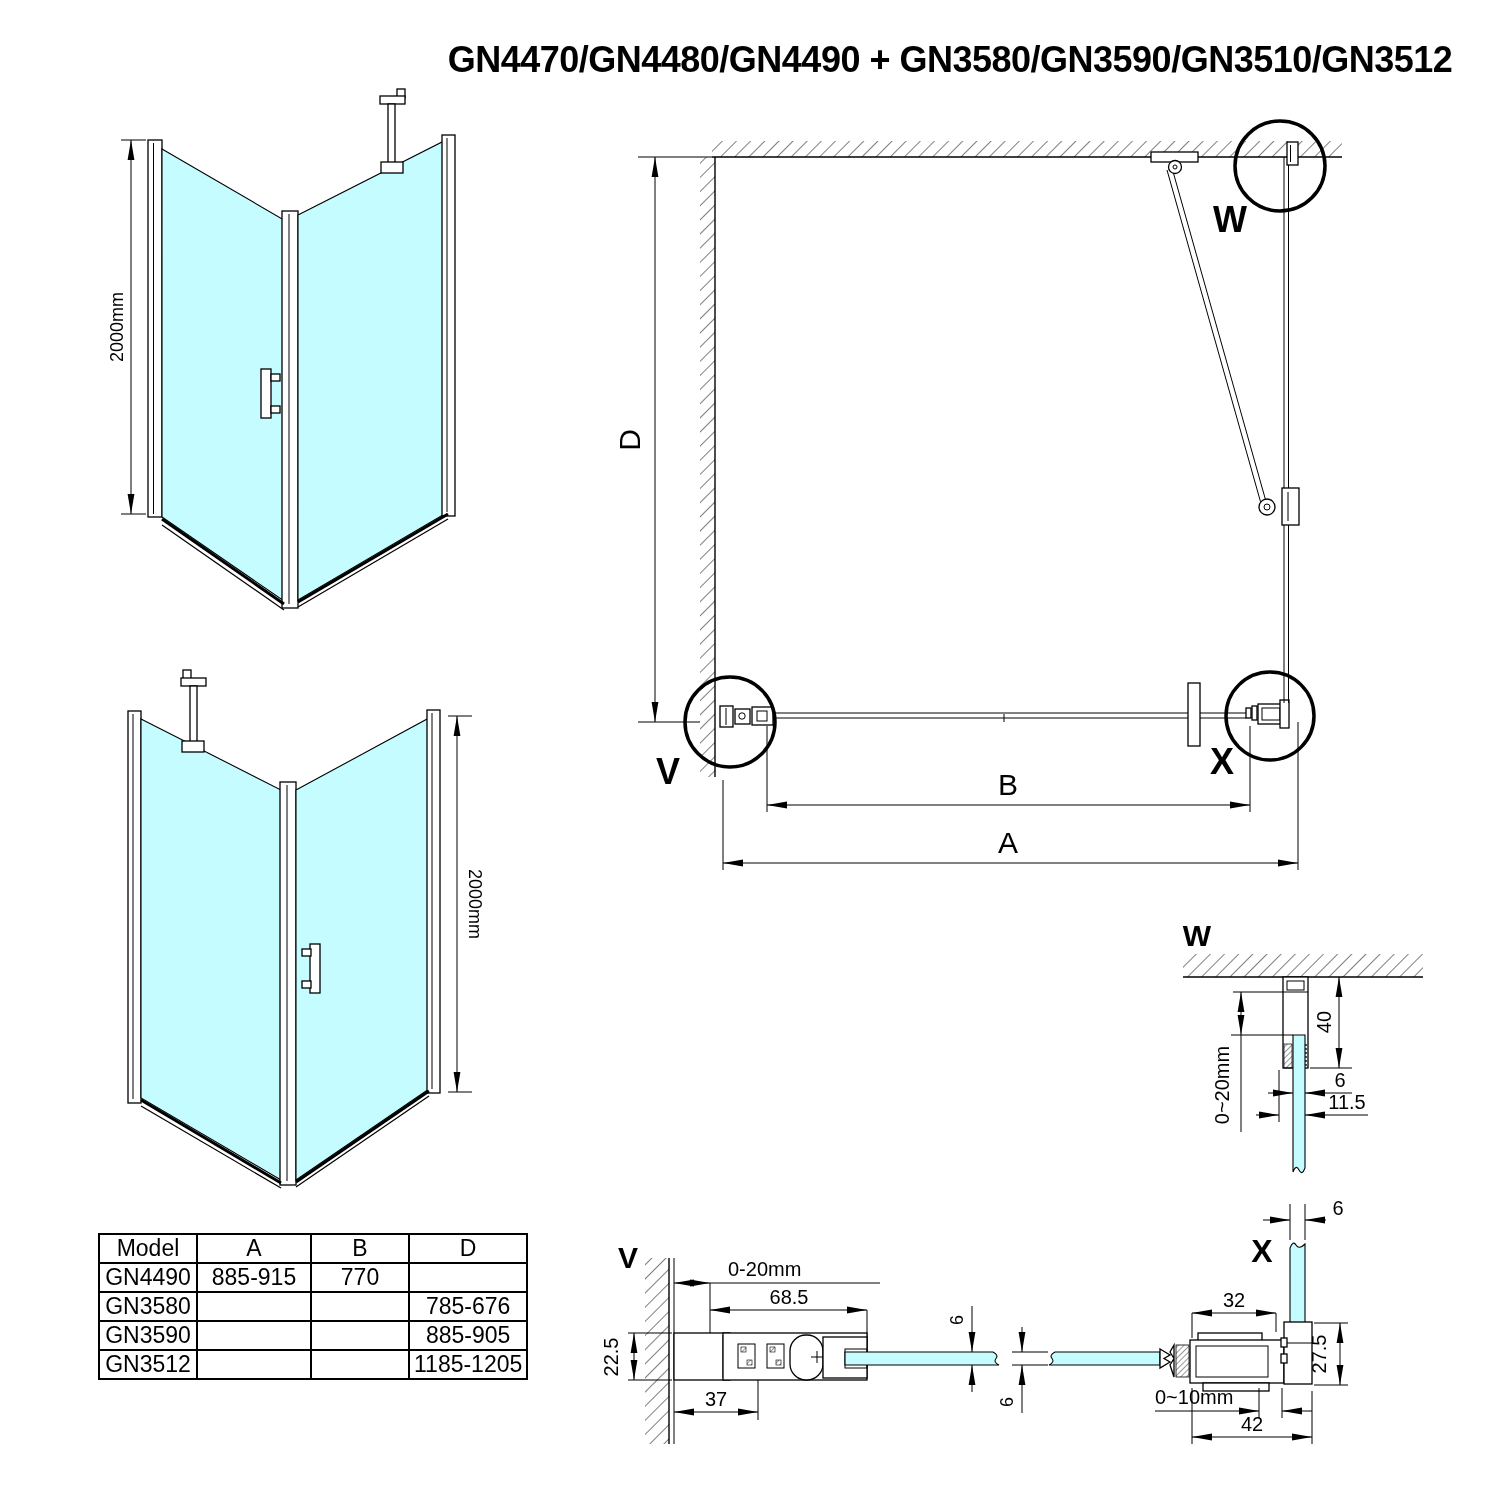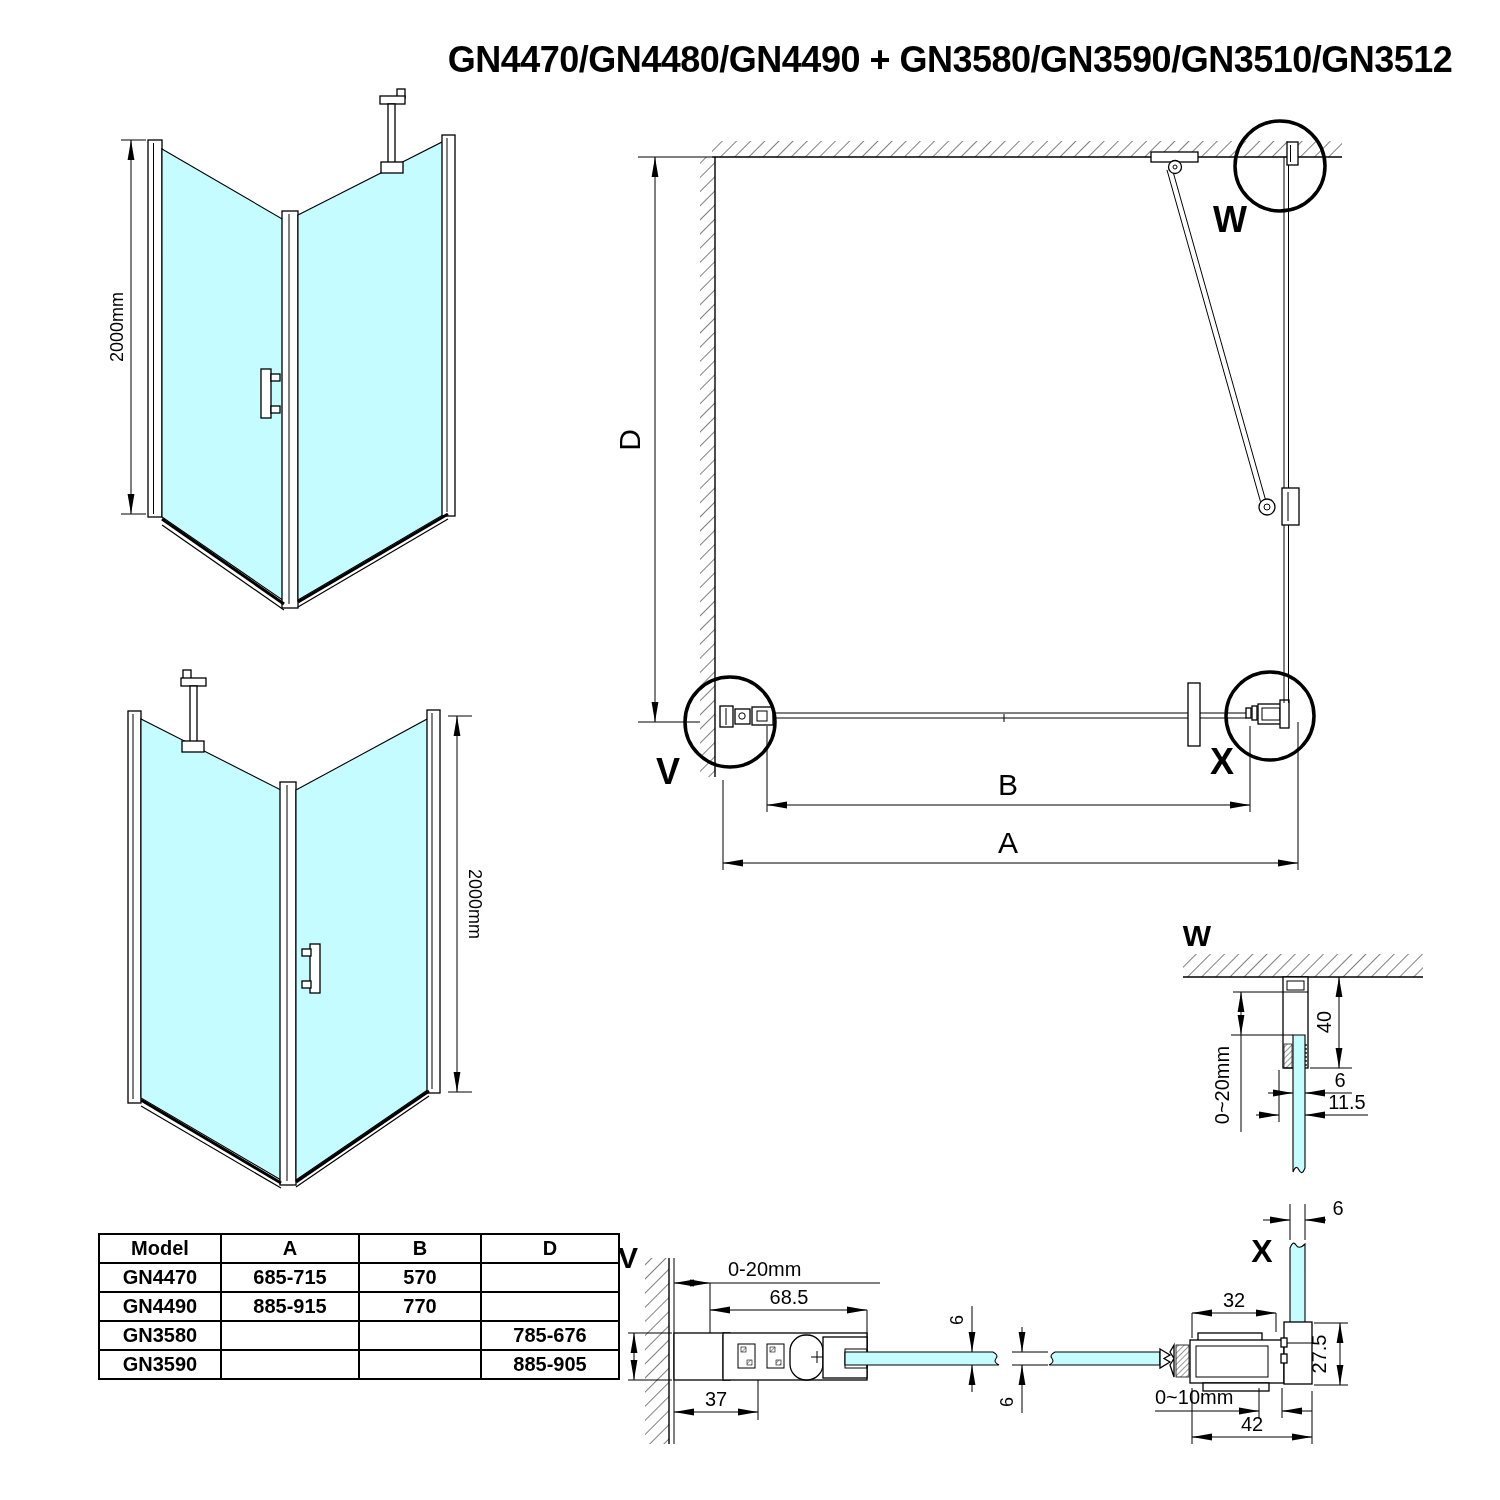--- a/index.html
+++ b/index.html
@@ -21,22 +21,22 @@
   .title-txt { font-size:36px; font-weight:bold; letter-spacing:-0.5px; }
   .dimtxt { font-size:20px; }
   .dimtxt-s { font-size:18px; }
   .planletter { font-size:30px; }
   .biglabel { font-size:36px; font-weight:bold; }
 
   
   .spec-table { position:absolute; left:98px; top:1233px; border-collapse:collapse;
                 background:#fff; table-layout:fixed; }
   .spec-table th, .spec-table td {
-      border:2px solid #000; height:27px; padding:0 16px;
-      font-size:20px; text-align:center; font-weight:bold; color:#000;
+      border:2px solid #000; height:27px; padding:0 4px;
+      font-size:23px; text-align:center; font-weight:normal; color:#000;
       white-space:nowrap; overflow:hidden; }
   .col-model{ width:88px; } .col-a{ width:104px; } .col-b{ width:88px; } .col-d{ width:104px; }
 </style>
 </head>
 <body>
 
 <div class="stage">
 <svg width="1500" height="1500" viewBox="0 0 1500 1500">
   <defs>
     <marker id="arr" viewBox="0 0 20 8" refX="20" refY="4" markerWidth="20" markerHeight="8" orient="auto-start-reverse" markerUnits="userSpaceOnUse">
@@ -383,38 +383,38 @@
 
 <table class="spec-table">
   <tbody>
         <tr>
     <th class="col-model">Model</th>
     <th class="col-a">A</th>
     <th class="col-b">B</th>
     <th class="col-d">D</th>
   </tr>
   <tr>
-    <td>GN4470</td>
-    <td>685-715</td>
-    <td>570</td>
-    <td></td>
-  </tr>
-  <tr>
     <td>GN4490</td>
     <td>885-915</td>
     <td>770</td>
     <td></td>
   </tr>
   <tr>
     <td>GN3580</td>
     <td></td>
     <td></td>
     <td>785-676</td>
   </tr>
   <tr>
     <td>GN3590</td>
     <td></td>
     <td></td>
     <td>885-905</td>
   </tr>
+  <tr>
+    <td>GN3512</td>
+    <td></td>
+    <td></td>
+    <td>1185-1205</td>
+  </tr>
 </tbody>
     </table>
 </div>
 
 </body></html>

